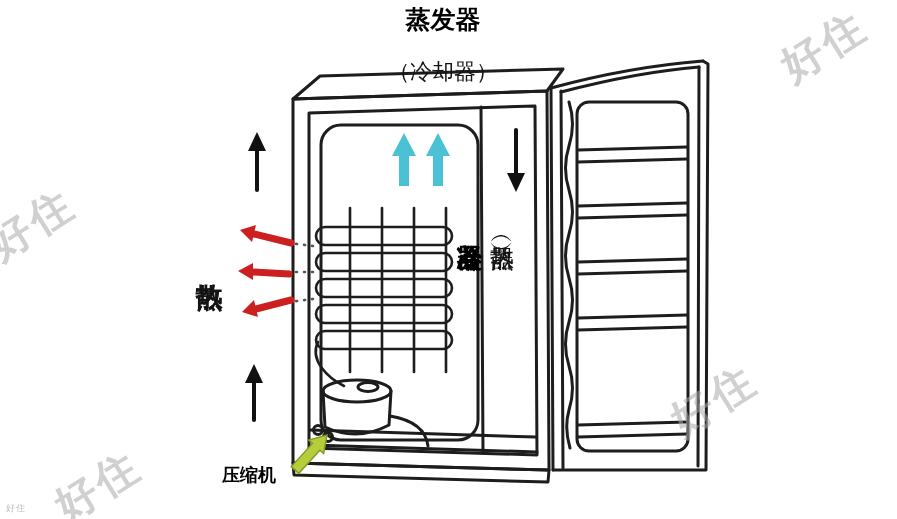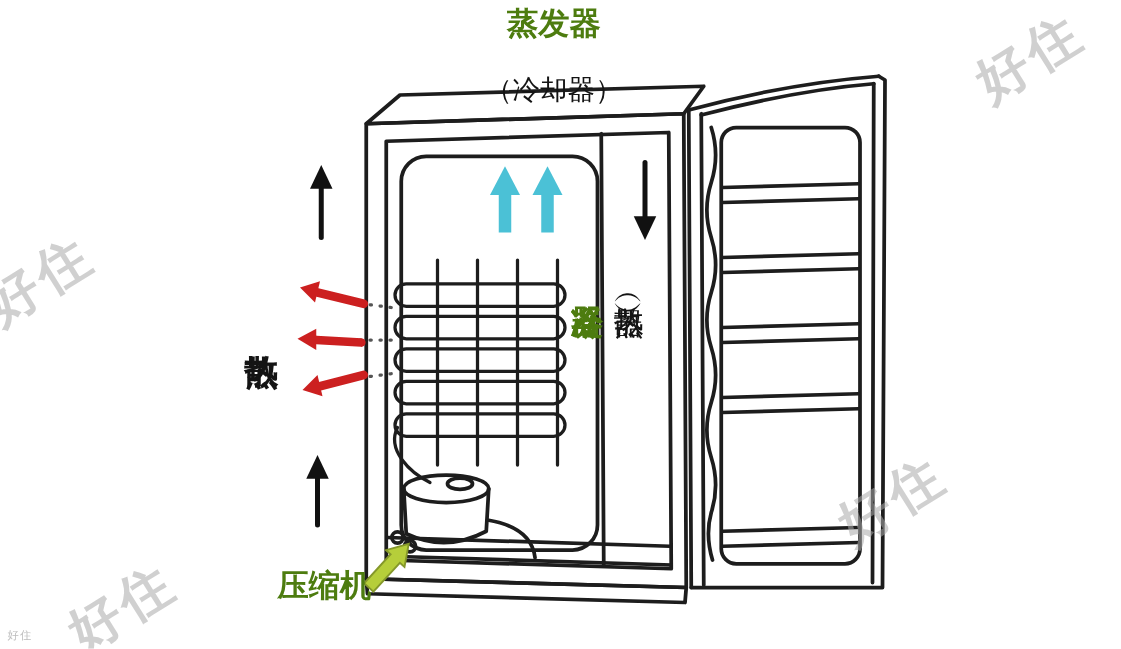--- a/index.html
+++ b/index.html
@@ -2,37 +2,37 @@
 <html><head>
 <meta charset="utf-8">
 <style>
   html,body{margin:0;padding:0;background:#ffffff;}
   #stage{
     position:relative;width:897px;height:519px;background:#ffffff;overflow:hidden;
     font-family:"Liberation Sans", sans-serif;
   }
   #sketch{position:absolute;left:0;top:0;}
   .label{position:absolute;line-height:1.08;white-space:nowrap;}
-  .red{color:#4d7c0f;font-weight:bold;}
+  .red{color:#000000;font-weight:bold;}
   .black{color:#141414;margin-top:25px;}
   .vert{writing-mode:vertical-rl;text-orientation:mixed;}
   .wm{
     position:absolute;color:rgba(170,170,170,0.55);font-weight:bold;font-size:42px;
     transform:rotate(-32deg);letter-spacing:4px;pointer-events:none;
   }
   .wm-small{
     position:absolute;color:rgba(160,160,160,0.7);font-size:9px;font-weight:normal;
     transform:none;letter-spacing:1px;
   }
   #lbl-evaporator{left:388px;top:6px;width:110px;text-align:center;font-size:25px;}
   #lbl-cooler{left:368px;top:35px;width:150px;text-align:center;font-size:22px;}
   #lbl-heat{left:194px;top:238px;font-size:27px;font-weight:bold;}
   #lbl-condenser{left:456px;top:224px;font-size:26px;}
   #lbl-radiator{left:489px;top:203px;font-size:24px;}
-  #lbl-compressor{left:222px;top:456px;font-size:25px;}
+  #lbl-compressor{left:222px;top:466px;font-size:18px;}
 </style>
 </head>
 <body>
 
 <div id="stage">
 
   <svg id="sketch" width="897" height="519" viewBox="0 0 897 519">
 
     <g fill="none" stroke="#1d1d1d" stroke-width="3" stroke-linecap="round" stroke-linejoin="round">
 

